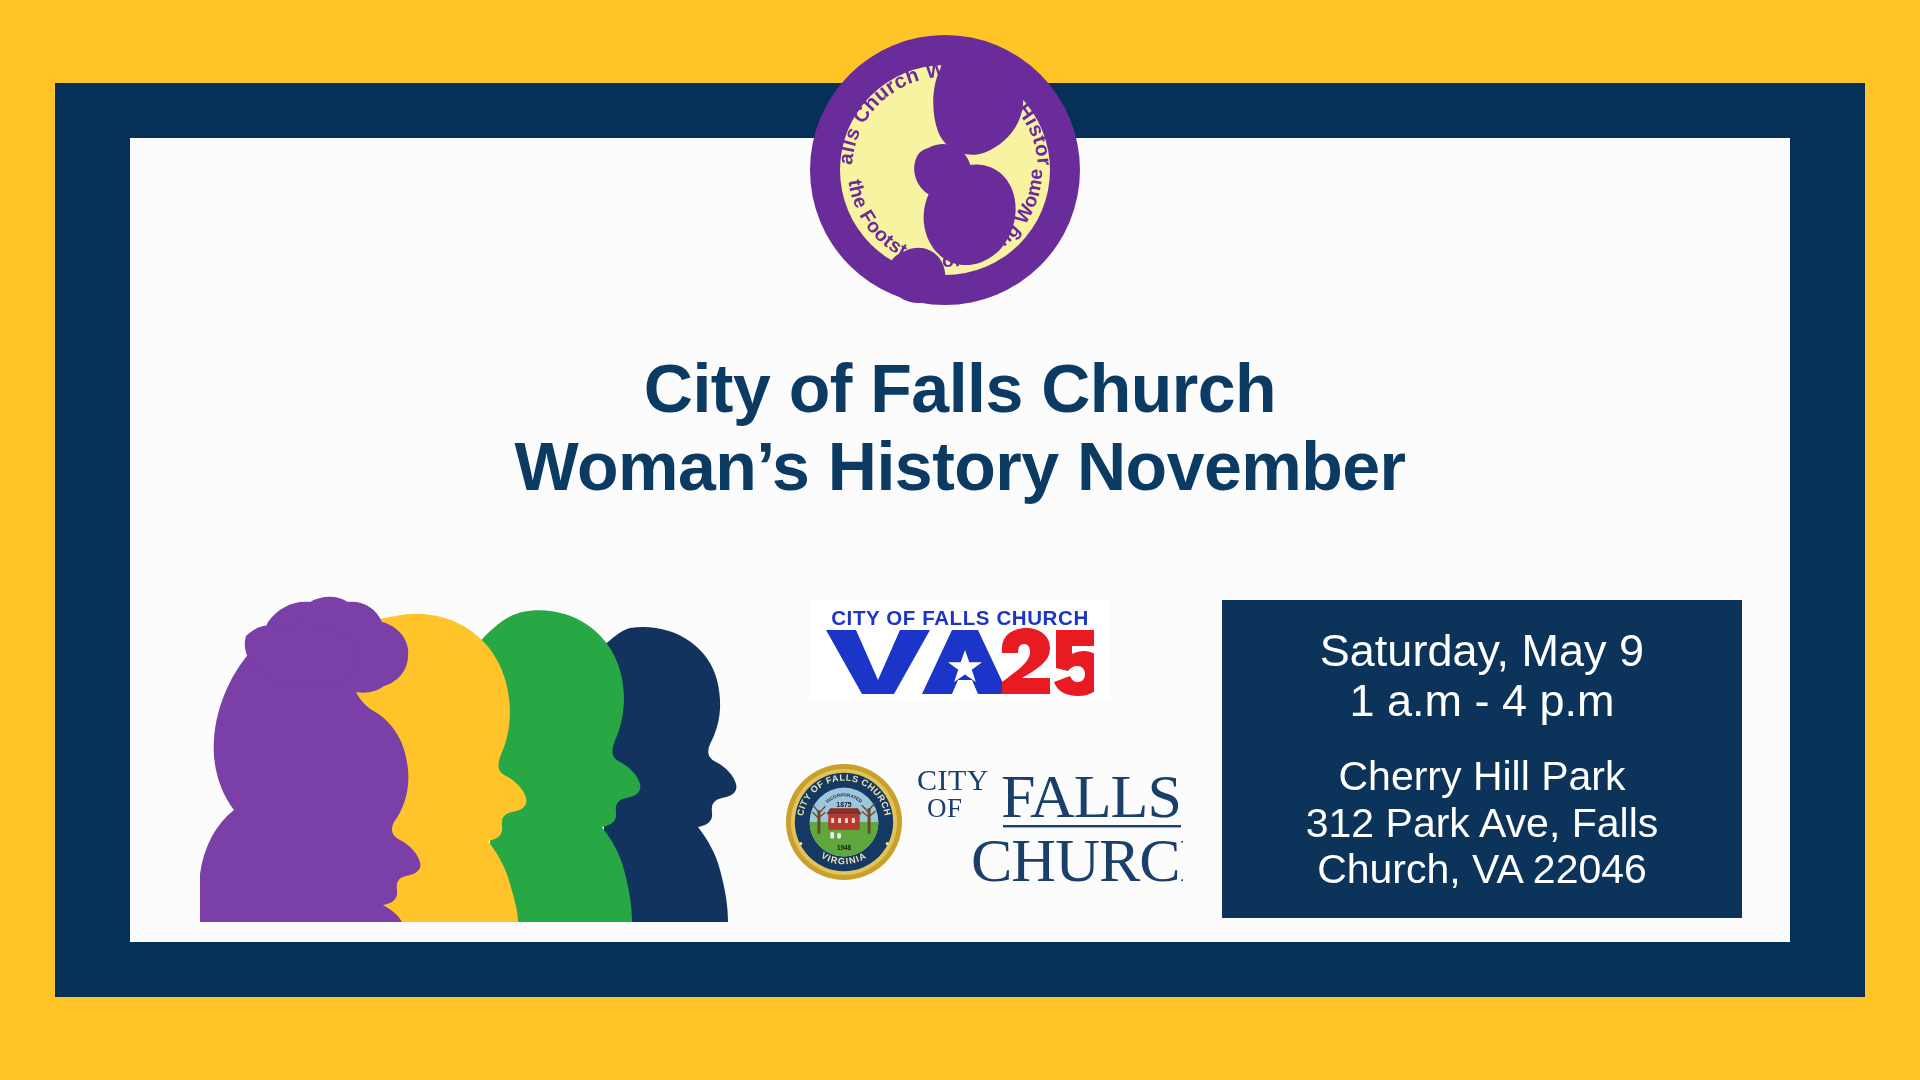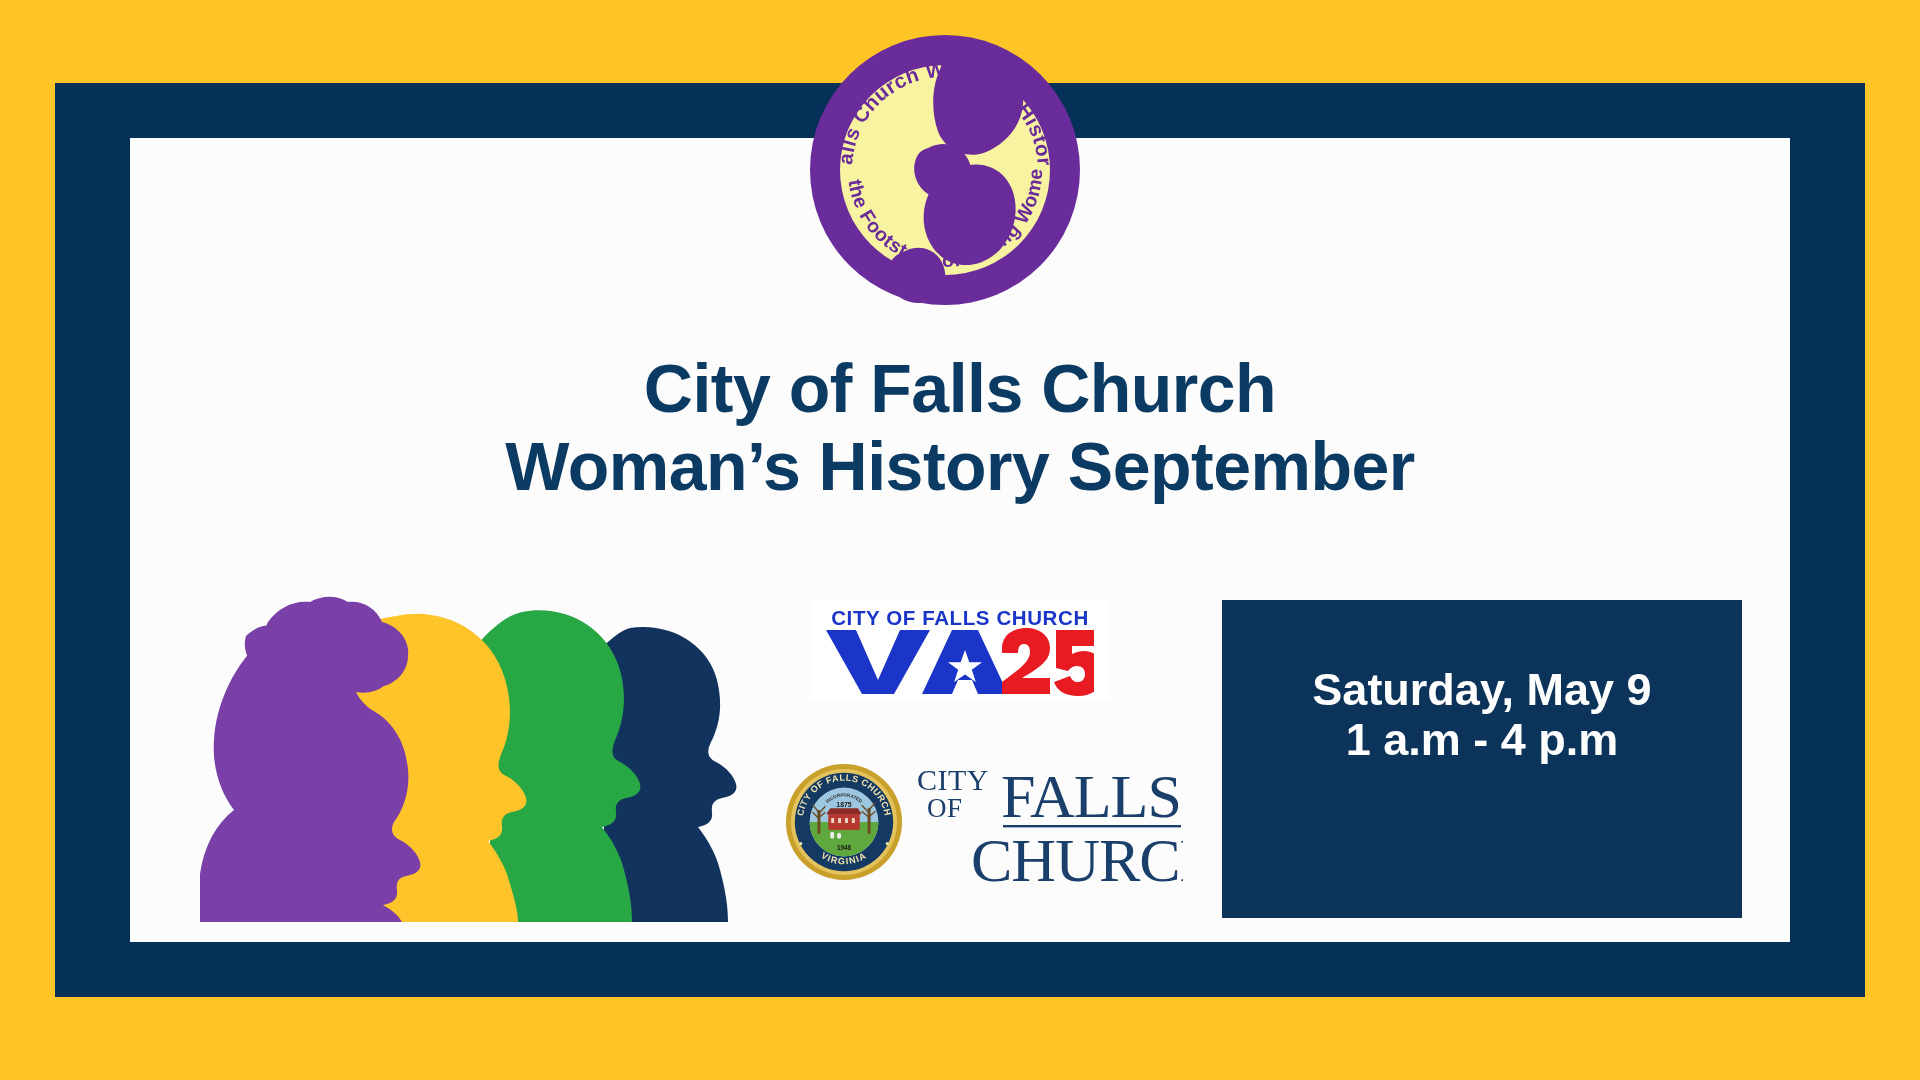--- a/index.html
+++ b/index.html
@@ -88,23 +88,22 @@
   
   .event-box{
     position:absolute;left:1222px;top:600px;width:520px;height:318px;
     background:#0C3359;
     color:#ffffff;
     text-align:center;
     box-sizing:border-box;
     padding-top:18px;
   }
   .event-when{
-    font-weight:bold;font-size:45px;line-height:1.12;
+    font-weight:normal;font-size:45px;line-height:1.12;
     padding-top:8px;
-    margin-top:39px;
   }
   .event-where{
     font-weight:normal;font-size:41px;line-height:1.14;
     padding-top:26px;
   }
   .event-box div div{white-space:nowrap;}
 </style>
 </head>
 <body>
 
@@ -133,21 +132,21 @@
       <path d="M 38,48 C 46,44 54,48 56,56 C 58,64 52,71 44,70 C 36,69 31,62 32,55 C 33,50 35,49 38,48 Z"></path>
 
       <path d="M 52,56 C 66,52 76,62 75,76 C 74,89 64,98 54,98 C 44,98 37,90 36,80 C 35,68 42,59 52,56 Z"></path>
       <path d="M 28,92 C 36,88 44,93 45,101 C 46,109 40,115 32,114 C 24,113 19,106 21,99 C 22,95 25,93 28,92 Z"></path>
     </g>
   </svg>
 </div>
 
 <div class="title-block">
   <div>City of Falls Church</div>
-  <div>Woman’s History September</div>
+  <div>Woman’s History November</div>
 </div>
 
 <div class="silhouettes">
   <svg viewBox="0 0 600 330" xmlns="http://www.w3.org/2000/svg">
 
     <g>
       <path fill="#11335E" d="M470,36 C510,30 548,52 557,88 C564,116 558,136 551,150
         C546,160 548,166 556,170 C566,175 574,184 576,192 C578,200 572,204 562,206
         C554,208 551,212 552,220 C553,229 548,233 538,235 C548,248 556,262 560,278
         C566,300 568,316 568,330 L444,330 L444,230
@@ -279,13 +278,18 @@
       <text x="58" y="126" font-size="62" letter-spacing="-1">CHURCH</text>
     </g>
   </svg>
 </div>
 
 <div class="event-box">
   <div class="event-when">
     <div>Saturday, May 9</div>
     <div>1 a.m - 4 p.m</div>
   </div>
+  <div class="event-where">
+    <div>Cherry Hill Park</div>
+    <div>312 Park Ave, Falls</div>
+    <div>Church, VA 22046</div>
+  </div>
 </div>
 
 </body></html>

